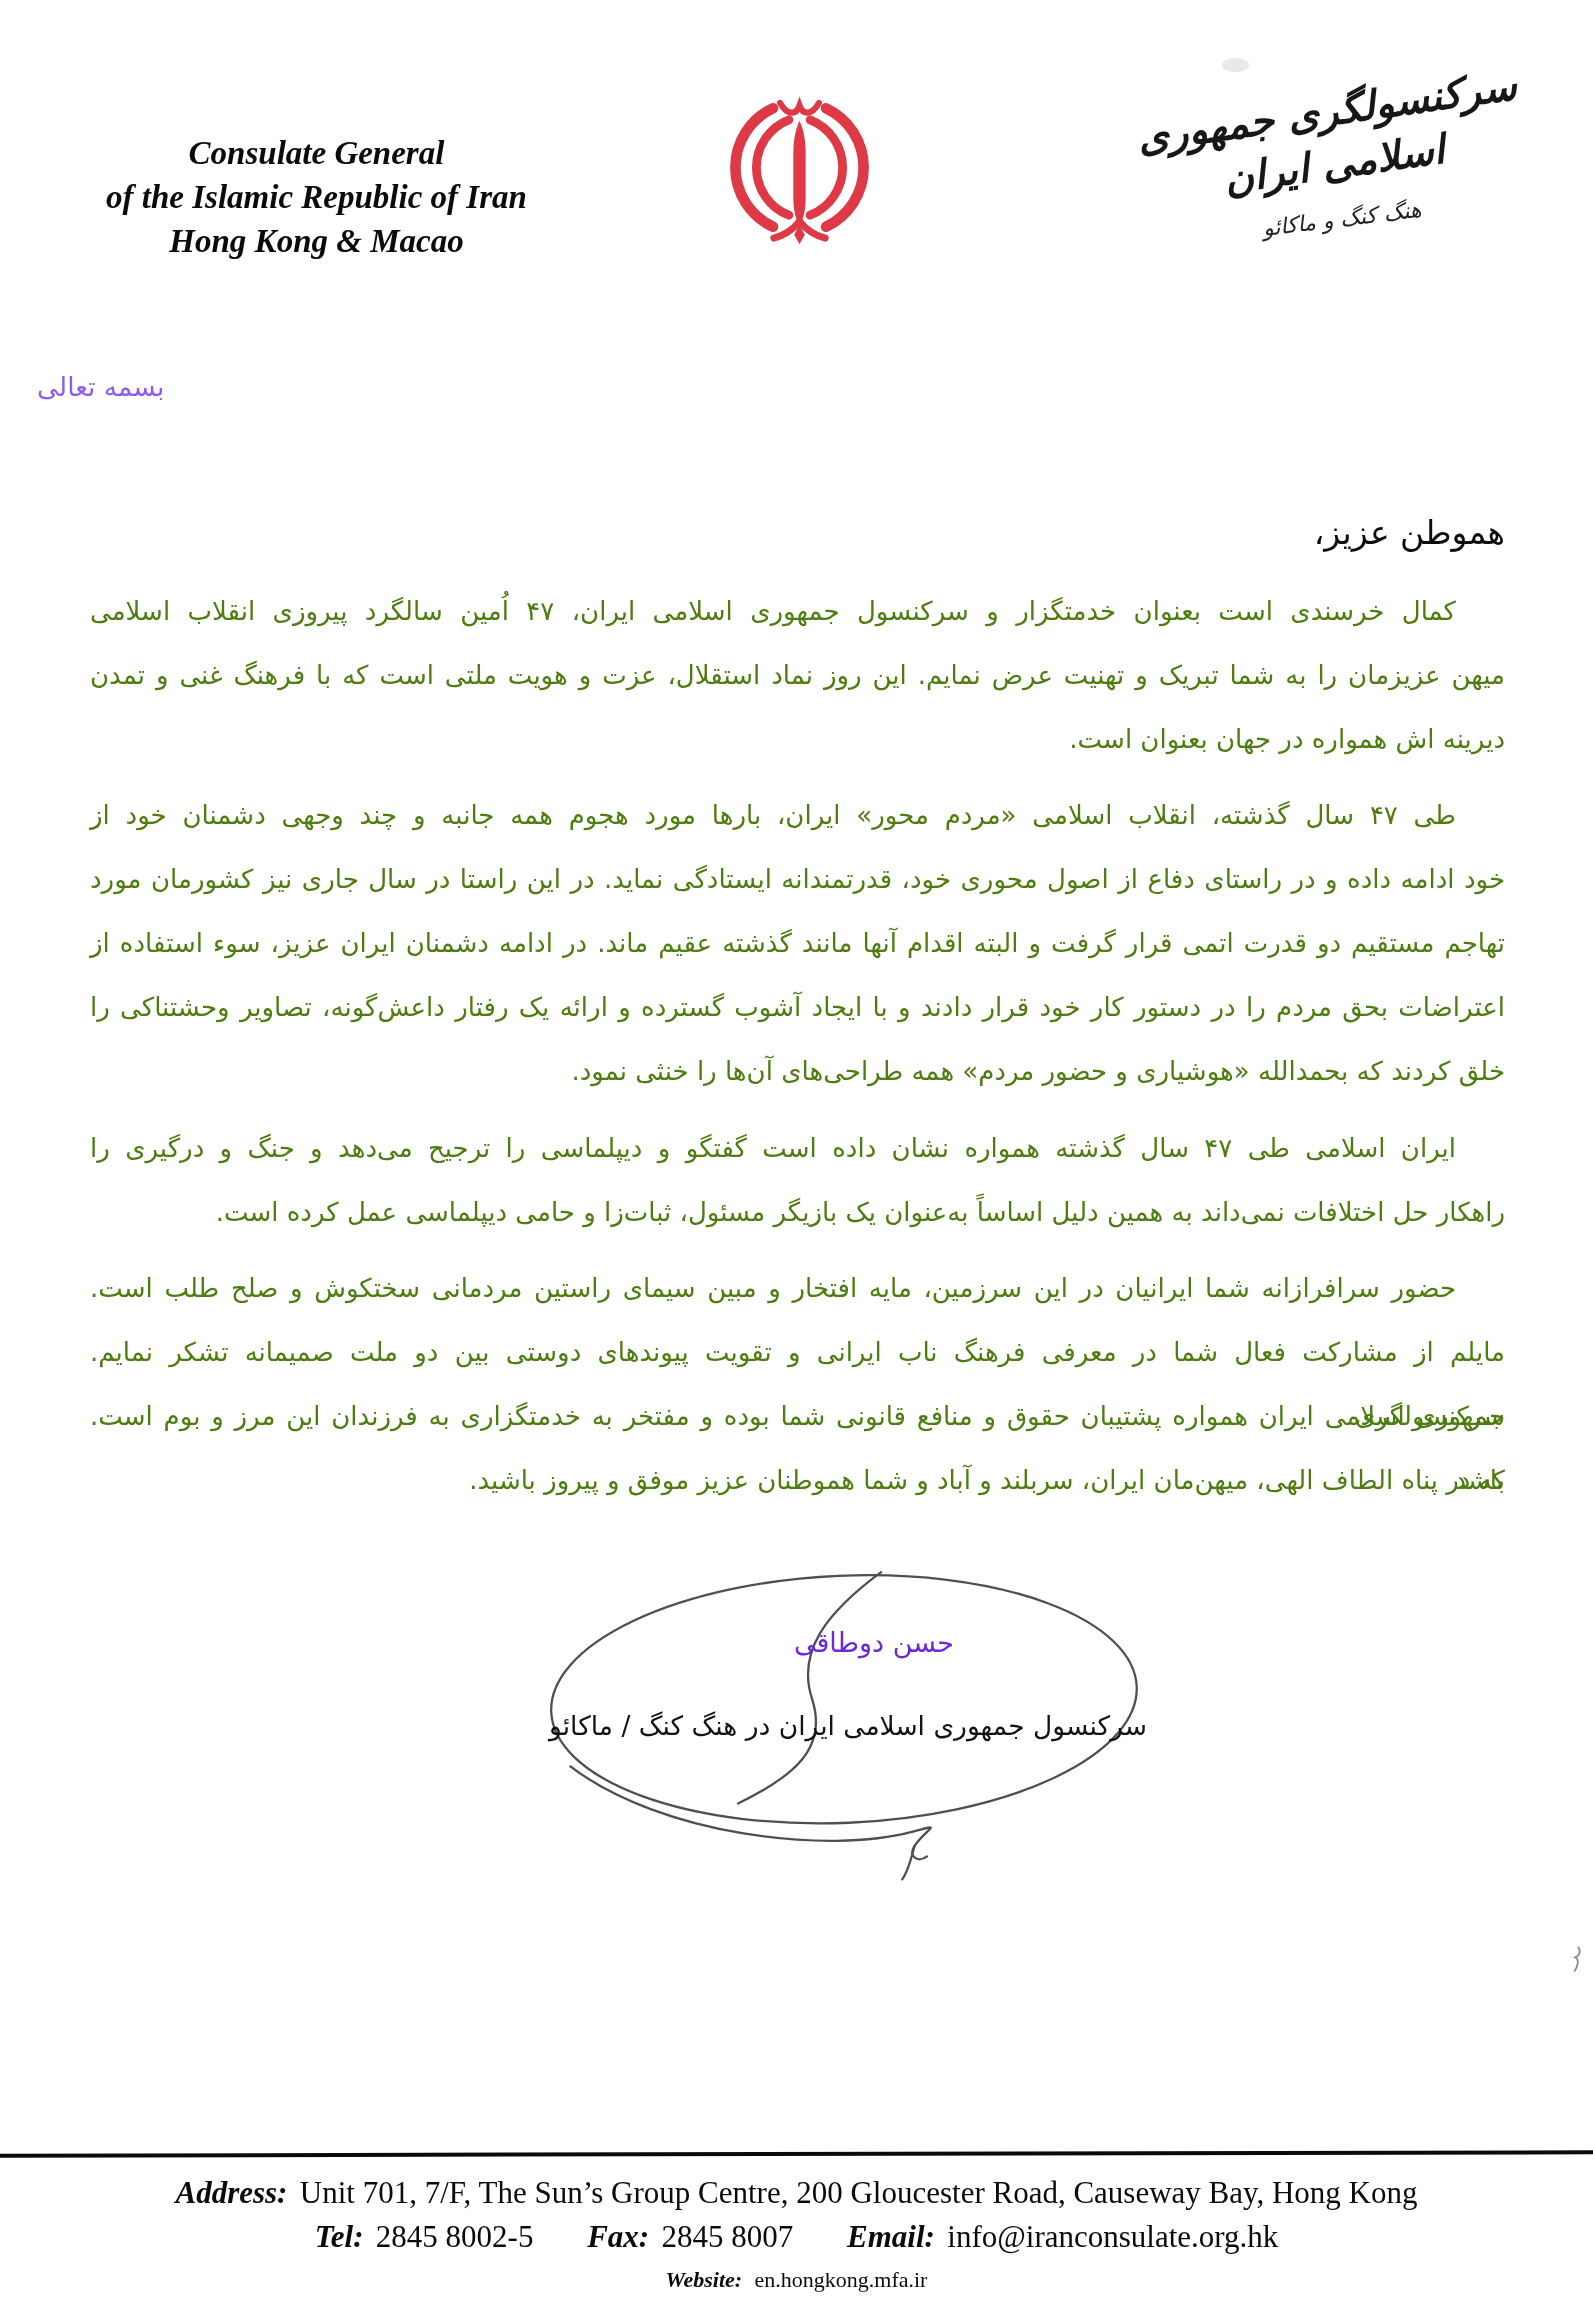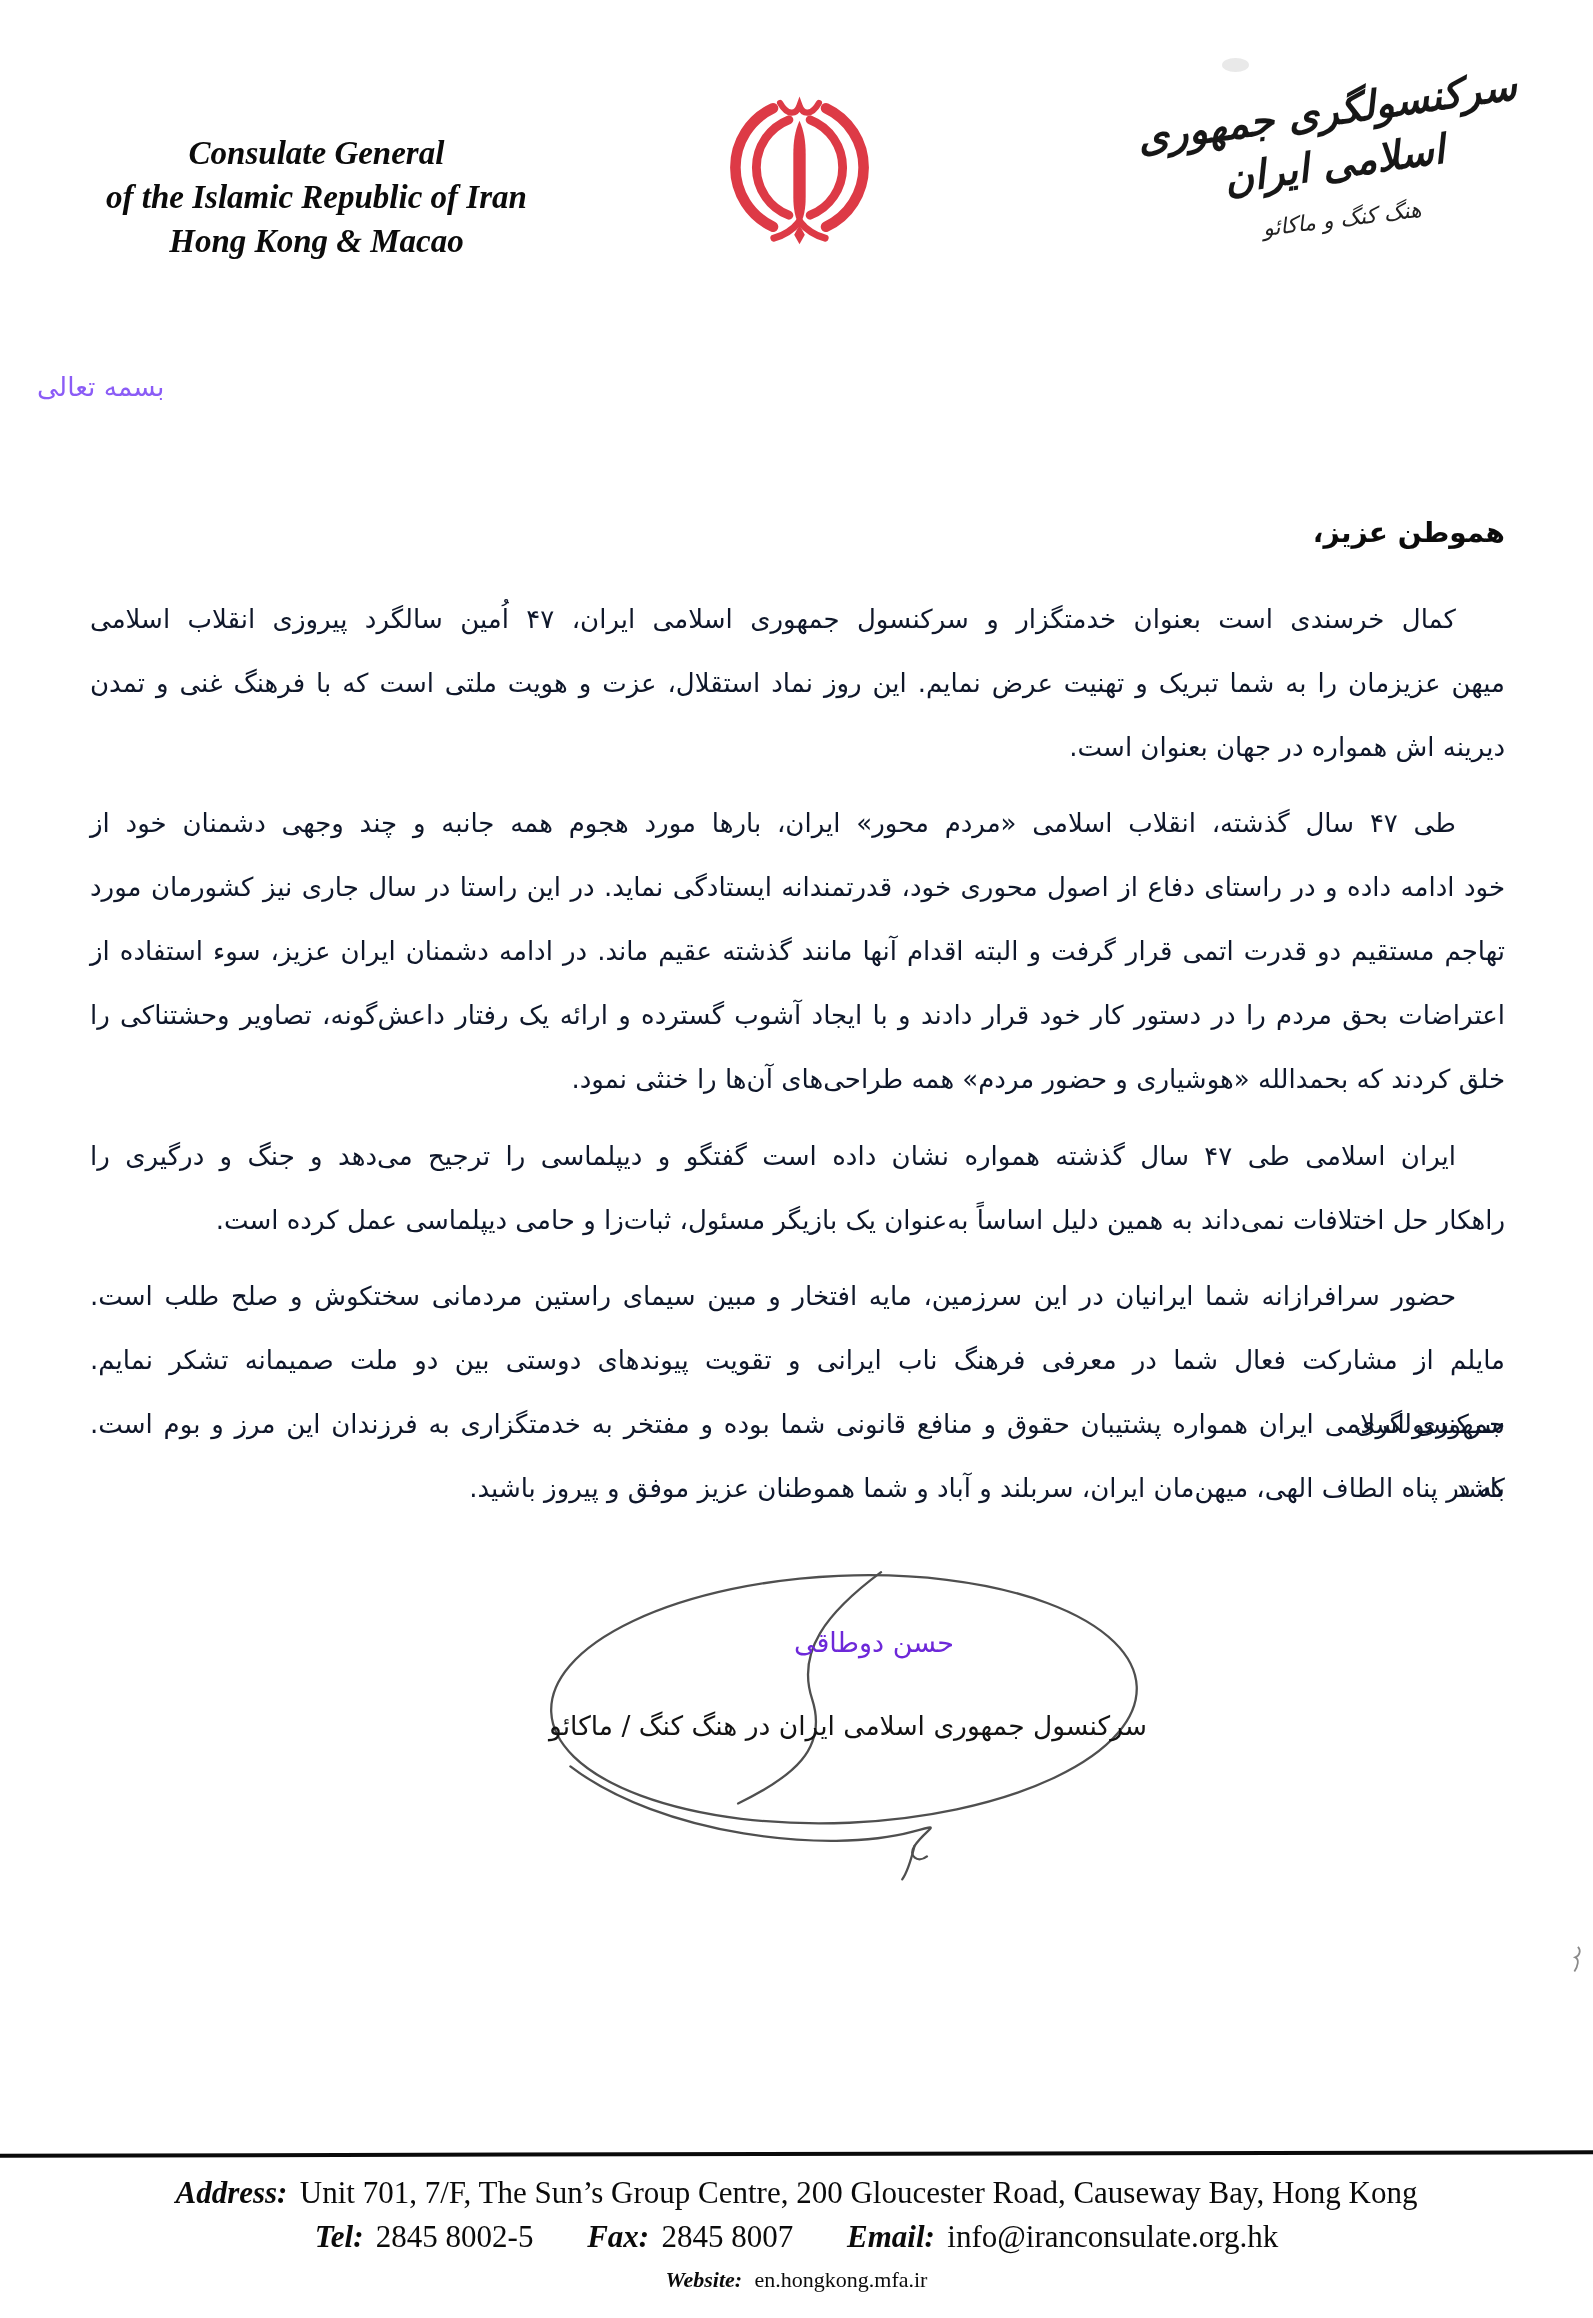--- a/index.html
+++ b/index.html
@@ -25,27 +25,27 @@
     font-size:22px;font-style:italic;margin-top:16px;transform:rotate(1deg);color:#222;
   }
   
   .bismillah{
     position:absolute;left:0;right:0;top:371px;text-align:left;padding-left:37px;
     direction:rtl;font-size:26.5px;color:#8b5cf6;
   }
   
   .body-text{position:absolute;left:90px;right:88px;top:512px;direction:rtl;}
   .salutation{
-    font-size:28px;font-weight:bold;text-align:right;height:41px;line-height:41px;
-    margin-bottom:34px;color:#0c0c0c;
+    font-size:33px;font-weight:normal;text-align:right;height:41px;line-height:41px;
+    margin-bottom:26px;color:#0c0c0c;
   }
   .para{margin-bottom:12.4px;}
   .line{
     font-size:26px;height:64px;line-height:64px;direction:rtl;
-    text-align:justify;text-align-last:justify;color:#0f172a;
+    text-align:justify;text-align-last:justify;color:#4d7c0f;
   }
   .line.first{padding-right:49px;}
   .line.last{text-align-last:right;}
   
   .sig-scrawl{position:absolute;left:528px;top:1565px;width:639px;height:318px;}
   .sig-name{
     position:absolute;left:618px;top:1627px;width:512px;text-align:center;
     direction:rtl;font-size:27px;color:#6d28d9;
   }
   .sig-title{

